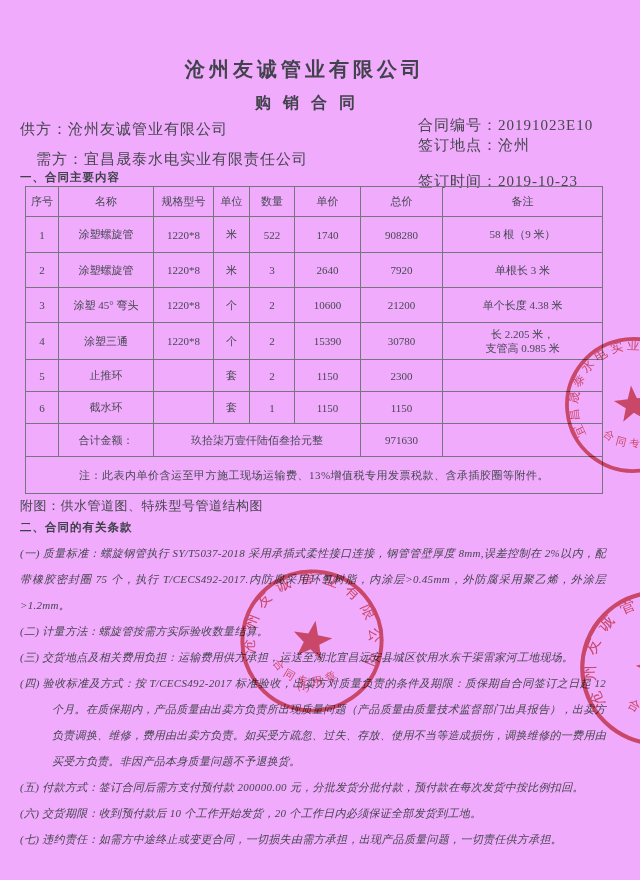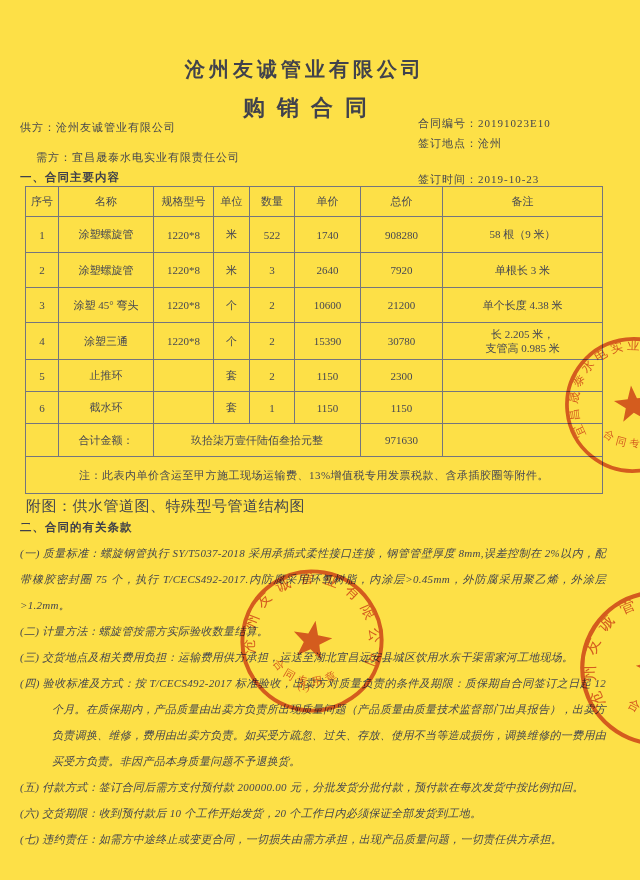--- a/index.html
+++ b/index.html
@@ -1,41 +1,41 @@
 <!DOCTYPE html>
 <html><head>
 <meta charset="utf-8">
 <style>
   html,body{margin:0;padding:0;background:#e8e8e8;}
   .page{
     position:relative;width:640px;height:880px;margin:0 auto;
-    background:#fde047;overflow:hidden;
+    background:#f0abfc;overflow:hidden;
     font-family:"Liberation Serif","DejaVu Serif",serif;
     color:#45464e;
   }
   .abs{position:absolute;}
   .company-title{top:56px;left:0;width:610px;text-align:center;font-size:20px;letter-spacing:4px;font-weight:600;color:#41424c;}
-  .doc-title{top:93px;left:0;width:610px;text-align:center;font-size:22px;letter-spacing:12px;text-indent:12px;font-weight:600;color:#41424c;}
-  .meta-line{font-size:11px;letter-spacing:1px;white-space:nowrap;}
+  .doc-title{top:93px;left:0;width:610px;text-align:center;font-size:16px;letter-spacing:12px;text-indent:12px;font-weight:600;color:#41424c;}
+  .meta-line{font-size:15px;letter-spacing:1px;white-space:nowrap;}
   .sec-title{font-size:11.5px;font-weight:700;letter-spacing:1px;color:#3f404a;}
   table.items{
     position:absolute;left:25px;top:186px;width:577px;
     border-collapse:collapse;table-layout:fixed;
   }
   table.items td,table.items th{
     border:1px solid #75757d;font-size:11px;font-weight:normal;
     text-align:center;vertical-align:middle;padding:1px 2px;color:#474852;
     overflow:hidden;
   }
   tr.hrow{height:30px;} tr.r1{height:36px;} tr.r2{height:35px;} tr.r3{height:35px;}
   tr.r4{height:37px;} tr.r5{height:32px;} tr.r6{height:32px;}
   tr.trow{height:33px;} tr.nrow{height:37px;}
   td.note-cell{text-align:left;padding:4px 6px;letter-spacing:0.5px;}
   .remark-2l div{line-height:14px;}
-  .attach{font-size:15px;letter-spacing:0.5px;margin-left:6px;}
+  .attach{font-size:13px;letter-spacing:0.5px;}
   .clauses{position:absolute;left:20px;top:540px;width:586px;font-style:italic;}
   .clauses p{margin:0;font-size:11px;line-height:26px;text-align:justify;letter-spacing:0.3px;color:#45464e;}
   .clauses p.hang{padding-left:32px;text-indent:-32px;}
   .stamp{position:absolute;pointer-events:none;opacity:0.85;mix-blend-mode:multiply;}
   .stamp svg{display:block;width:100%;height:100%;}
   .stamp text{font-family:"Liberation Serif","DejaVu Serif",serif;}
 </style>
 </head>
 <body>
 

